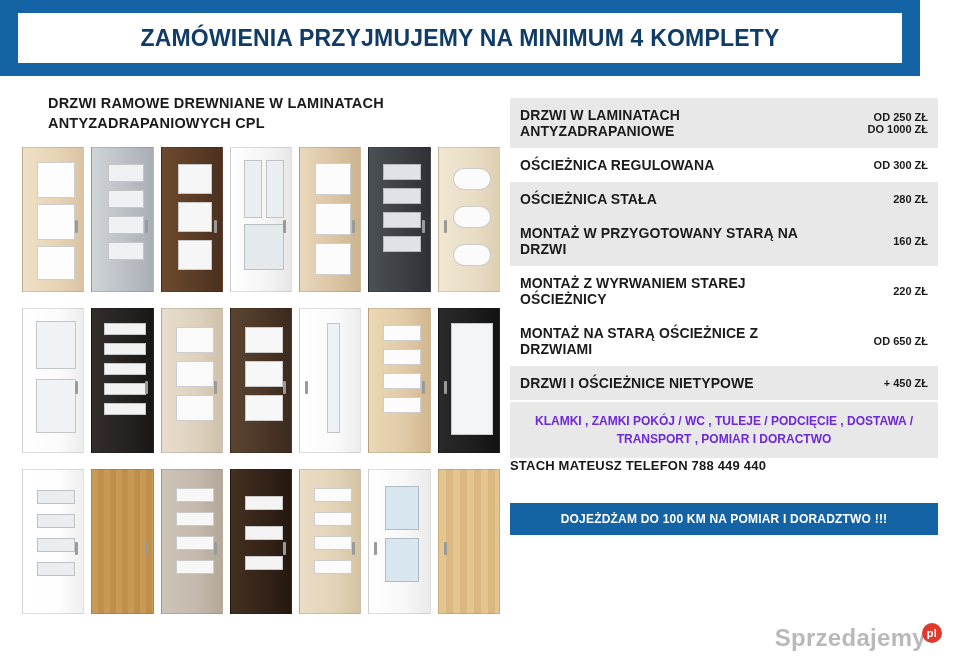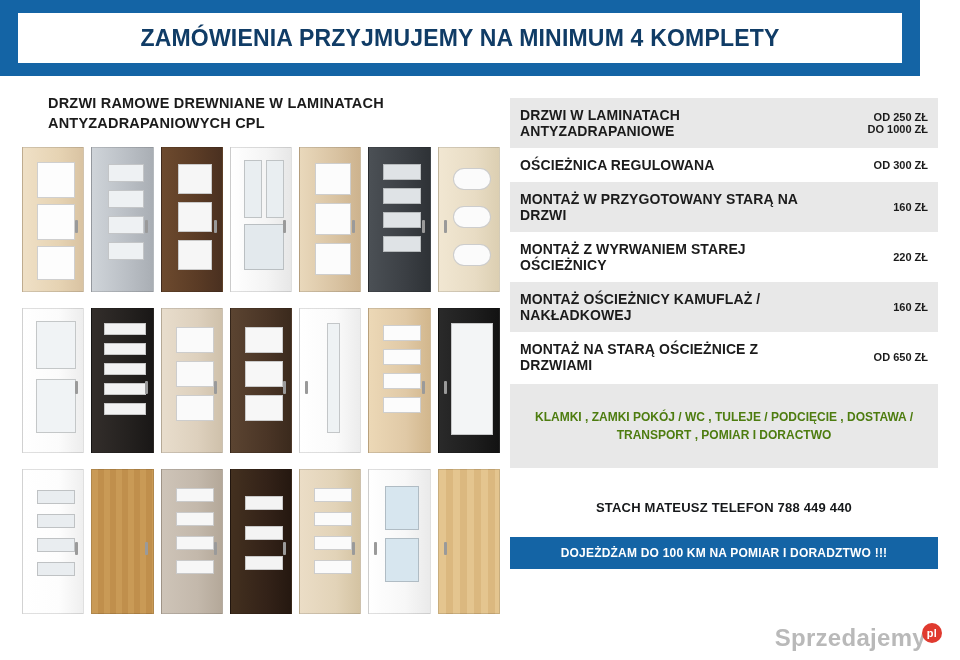--- a/index.html
+++ b/index.html
@@ -144,34 +144,33 @@
     color: #ffffff;
     font-size: 12px;
     font-weight: bold;
     text-align: center;
     padding: 9px 6px;
     margin-top: 10px;
     letter-spacing: 0.2px;
   }
   .gray-note {
     background: #e8e8e8;
-    color: #4d7c0f;
+    color: #6d28d9;
     font-size: 12px;
     font-weight: bold;
     text-align: center;
-    padding: 24px 8px;
+    padding: 10px 8px;
     line-height: 1.5;
     margin-top: 2px;
   }
   .contact {
-    text-align: center;
     font-size: 13px;
     font-weight: bold;
     color: #16181a;
-    padding: 32px 0 14px 0;
+    padding: 0 0 14px 0;
     letter-spacing: 0.2px;
   }
 
   
   .watermark {
     position: absolute;
     right: 18px;
     bottom: 8px;
     font-size: 24px;
     font-weight: bold;
@@ -348,41 +347,45 @@
         <tr class="alt">
           <td class="label">DRZWI W LAMINATACH ANTYZADRAPANIOWE</td>
           <td class="value">OD 250 ZŁ
 DO 1000 ZŁ</td>
         </tr>
         <tr>
           <td class="label">OŚCIEŻNICA REGULOWANA</td>
           <td class="value">OD 300 ZŁ</td>
         </tr>
         <tr class="alt">
+          <td class="label">OŚCIEŻNICA STAŁA</td>
+          <td class="value">280 ZŁ</td>
+        </tr>
+        <tr class="alt">
           <td class="label">MONTAŻ W PRZYGOTOWANY STARĄ NA DRZWI</td>
           <td class="value">160 ZŁ</td>
         </tr>
         <tr>
           <td class="label">MONTAŻ Z WYRWANIEM STAREJ OŚCIEŻNICY</td>
           <td class="value">220 ZŁ</td>
         </tr>
-        <tr class="alt">
-          <td class="label">MONTAŻ OŚCIEŻNICY KAMUFLAŻ / NAKŁADKOWEJ</td>
-          <td class="value">160 ZŁ</td>
-        </tr>
         <tr>
           <td class="label">MONTAŻ NA STARĄ OŚCIEŻNICE Z DRZWIAMI</td>
           <td class="value">OD 650 ZŁ</td>
         </tr>
+        <tr class="alt">
+          <td class="label">DRZWI I OŚCIEŻNICE NIETYPOWE</td>
+          <td class="value">+ 450 ZŁ</td>
+        </tr>
       </tbody>
     </table>
 
     <div class="gray-note">KLAMKI , ZAMKI POKÓJ / WC , TULEJE / PODCIĘCIE ,
 DOSTAWA / TRANSPORT , POMIAR I DORACTWO</div>
     <div class="contact">STACH MATEUSZ  TELEFON 788 449 440</div>
-    <div class="blue-bar" style="margin-top:8px;">DOJEŻDŻAM DO 100 KM NA POMIAR I DORADZTWO !!!</div>
+    <div class="blue-bar" style="margin-top:16px;">DOJEŻDŻAM DO 100 KM NA POMIAR I DORADZTWO !!!</div>
   </div>
 
 </div>
 
 <div class="watermark">
   <span>Sprzedajemy</span><span class="dot-pl">pl</span>
 </div>
 
 </body></html>

